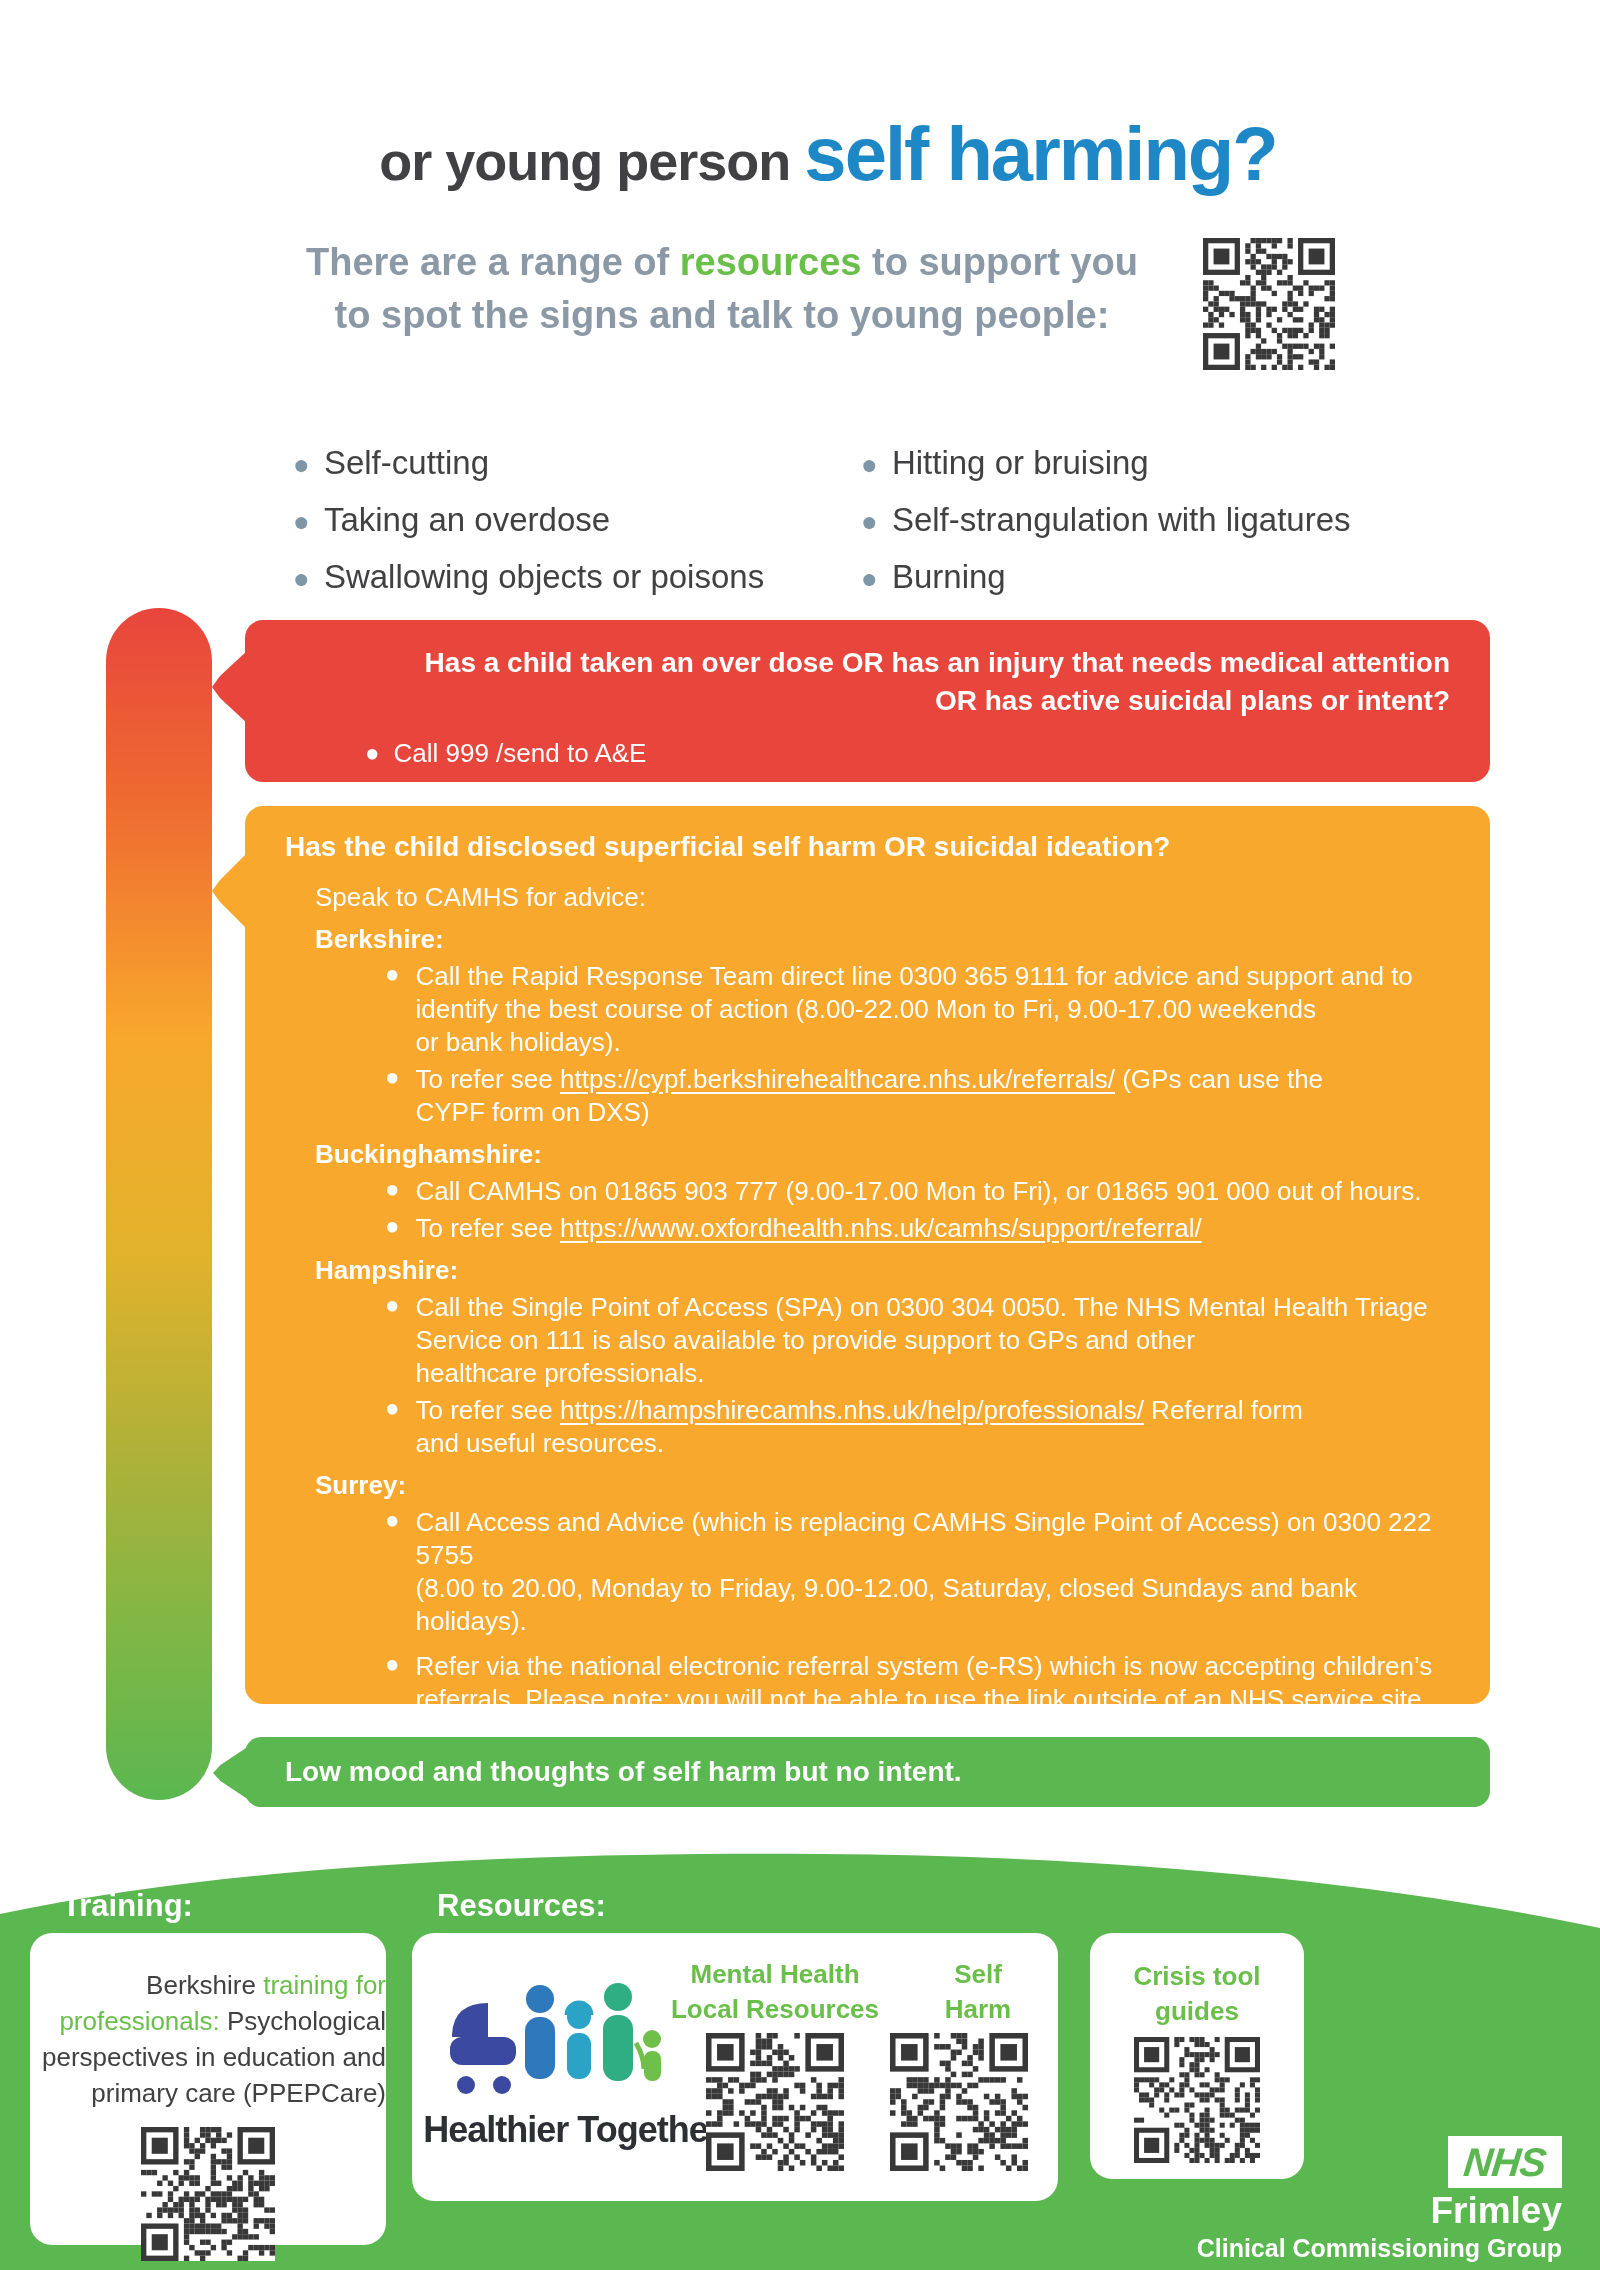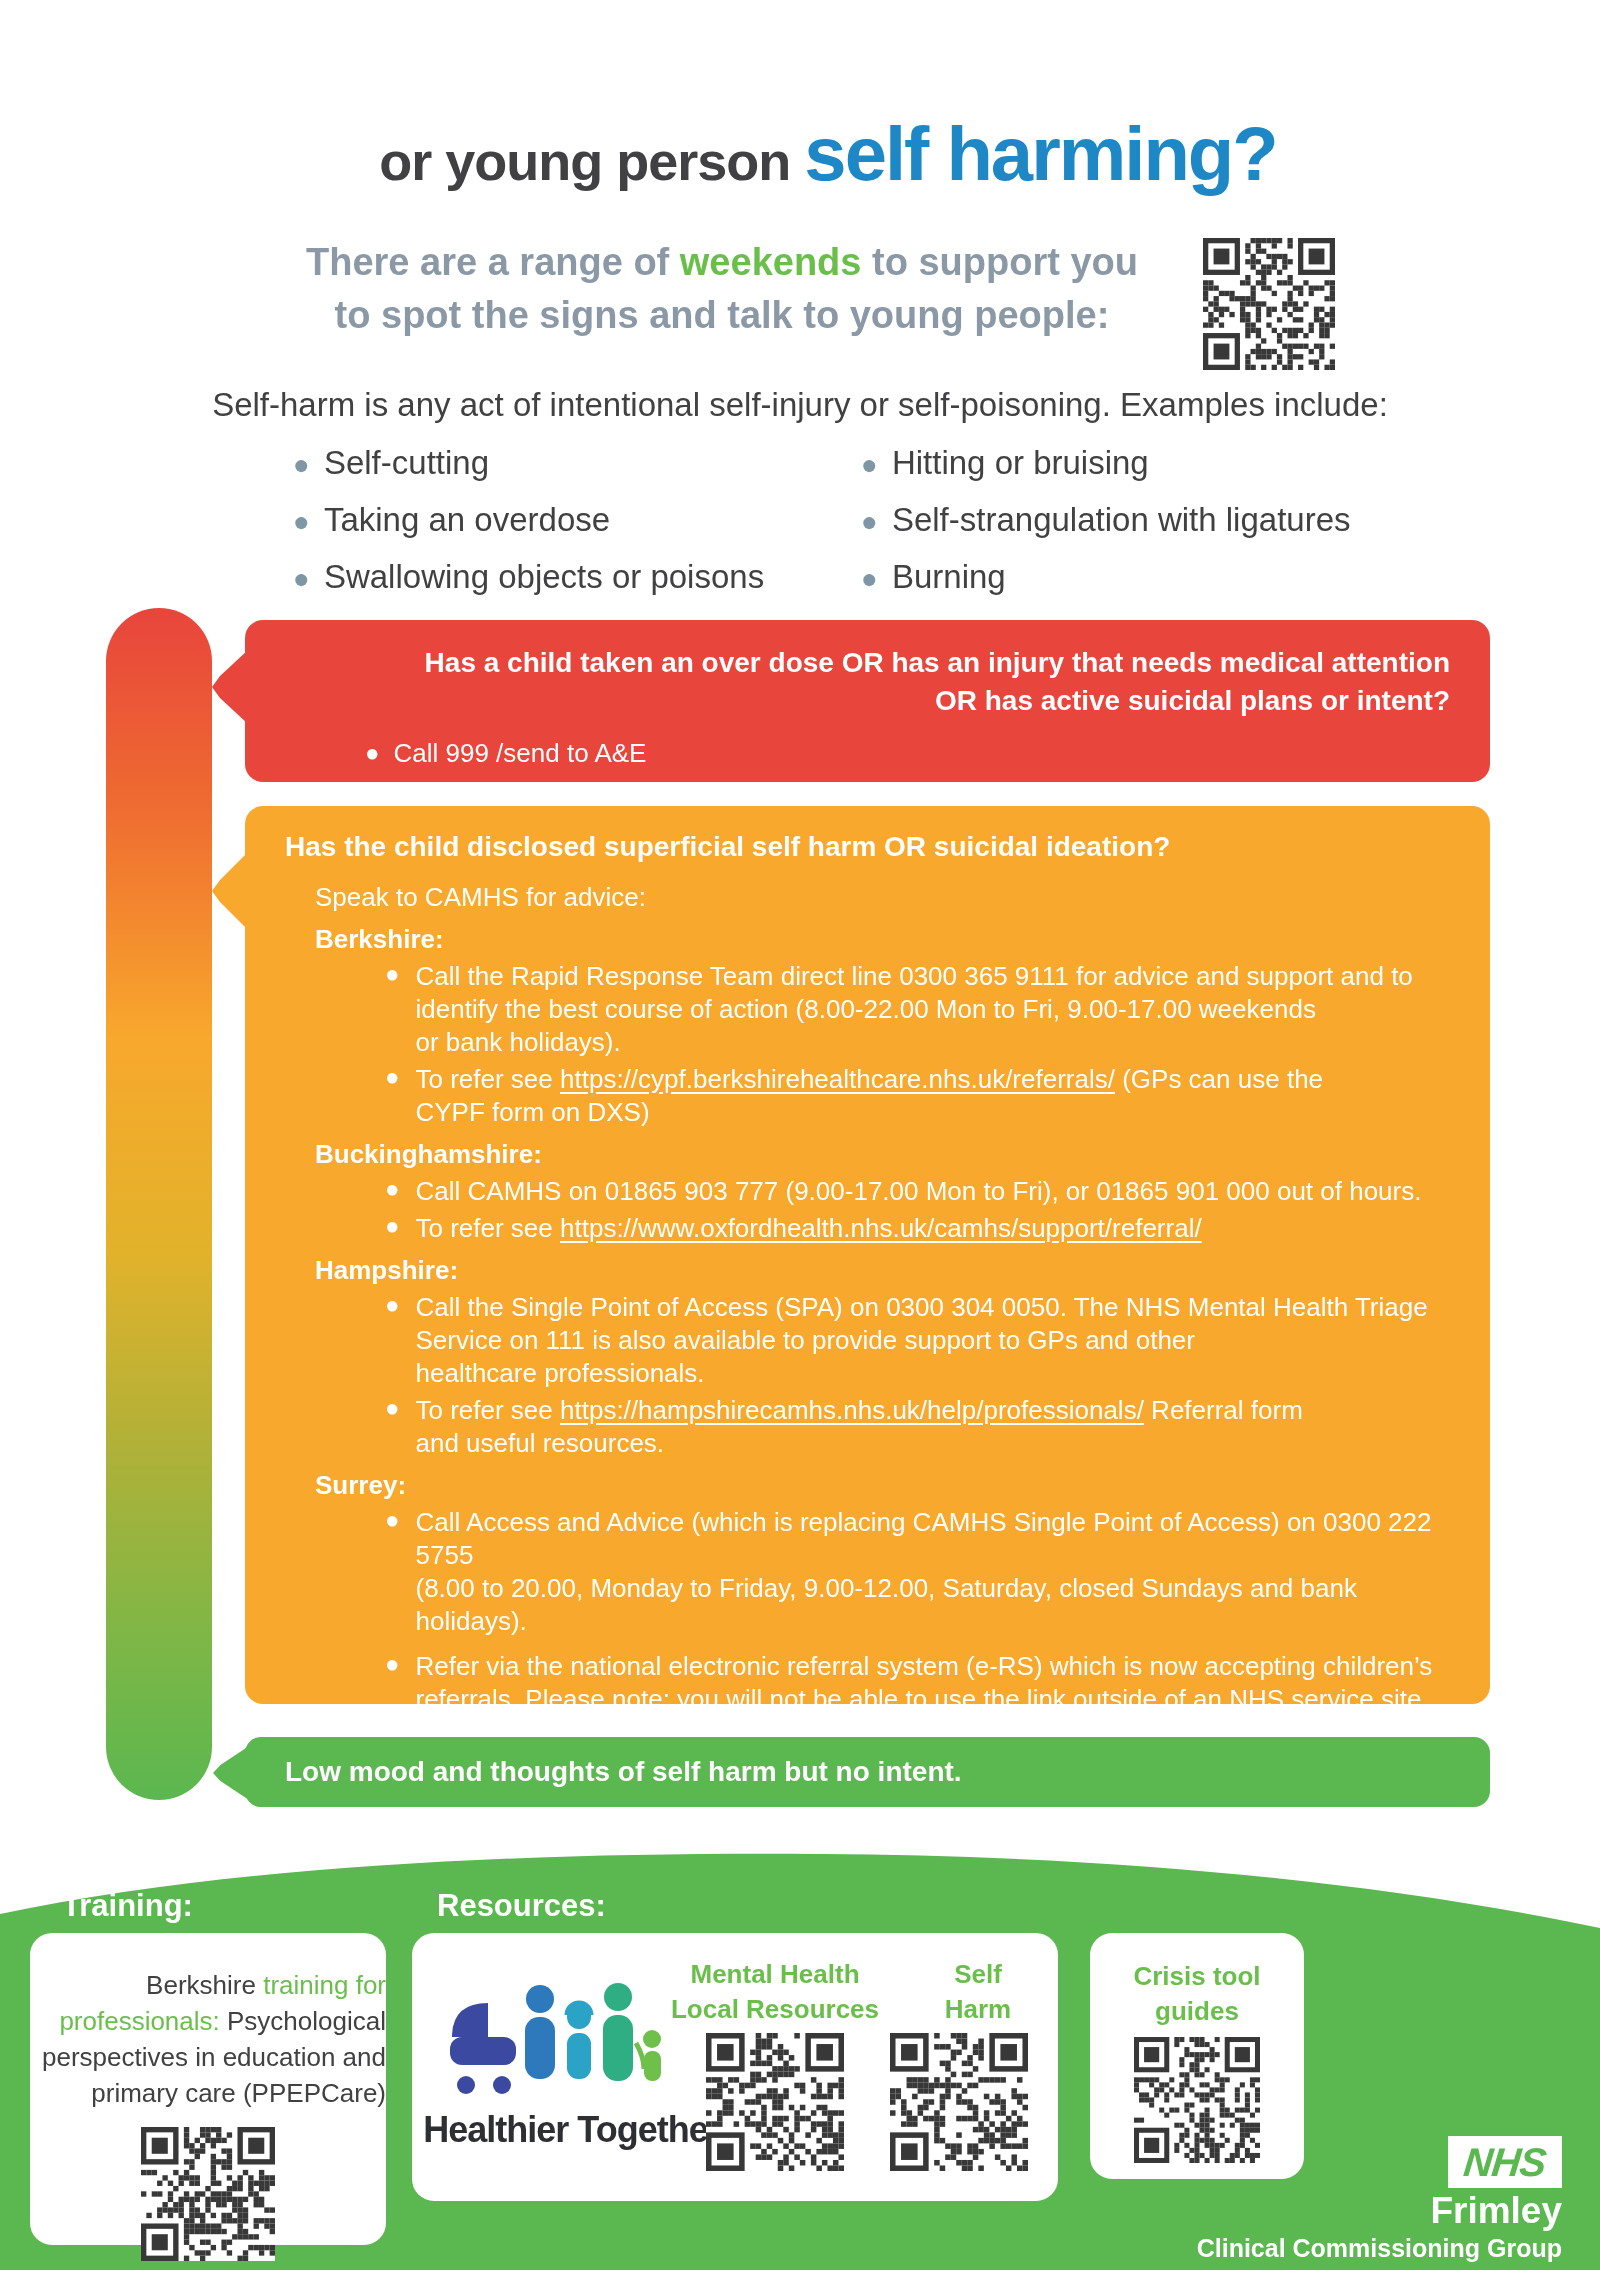--- a/index.html
+++ b/index.html
@@ -89,21 +89,21 @@
   #nhs-ccg{left:1100px;top:2234px;width:462px;text-align:right;font-size:25px;font-weight:bold;color:#fff;}
 </style>
 </head>
 <body>
 
 <div id="poster">
 
   <div class="abs title-line" style="top:110px;margin-left:28px;"><span class="t-med">or young person </span><span class="t-big">self harming?</span></div>
 
   <div id="subtitle" class="abs">
-    <div><span>There are a range of </span><span class="res">weekends</span><span> to support you</span></div>
+    <div><span>There are a range of </span><span class="res">resources</span><span> to support you</span></div>
     <div>to spot the signs and talk to young people:</div>
   </div>
 
   <div id="qr-top" class="abs qr"><svg viewBox="0 0 25 25" width="100%" height="100%">
         <rect x="0" y="0" width="25" height="25" fill="#ffffff"></rect>
         <rect x="9" y="0" width="1" height="1" fill="#383838"></rect>
         <rect x="10" y="0" width="1" height="1" fill="#383838"></rect>
         <rect x="11" y="0" width="1" height="1" fill="#383838"></rect>
         <rect x="12" y="0" width="1" height="1" fill="#383838"></rect>
         <rect x="13" y="0" width="1" height="1" fill="#383838"></rect>
@@ -307,21 +307,20 @@
         <rect x="1" y="1" width="5" height="5" fill="#ffffff"></rect>
         <rect x="2" y="2" width="3" height="3" fill="#383838"></rect>
         <rect x="18" y="0" width="7" height="7" fill="#383838"></rect>
         <rect x="19" y="1" width="5" height="5" fill="#ffffff"></rect>
         <rect x="20" y="2" width="3" height="3" fill="#383838"></rect>
         <rect x="0" y="18" width="7" height="7" fill="#383838"></rect>
         <rect x="1" y="19" width="5" height="5" fill="#ffffff"></rect>
         <rect x="2" y="20" width="3" height="3" fill="#383838"></rect>
       </svg></div>
 
-  <div id="definition" class="abs">Self-harm is any act of intentional self-injury or self-poisoning. Examples include:</div>
 
   <div id="ex-left" class="abs ex-col">
       <div class="ex-row">
         <span class="ex-dot">●</span>
         <span>Self-cutting</span>
       </div>
       <div class="ex-row">
         <span class="ex-dot">●</span>
         <span>Taking an overdose</span>
       </div>

